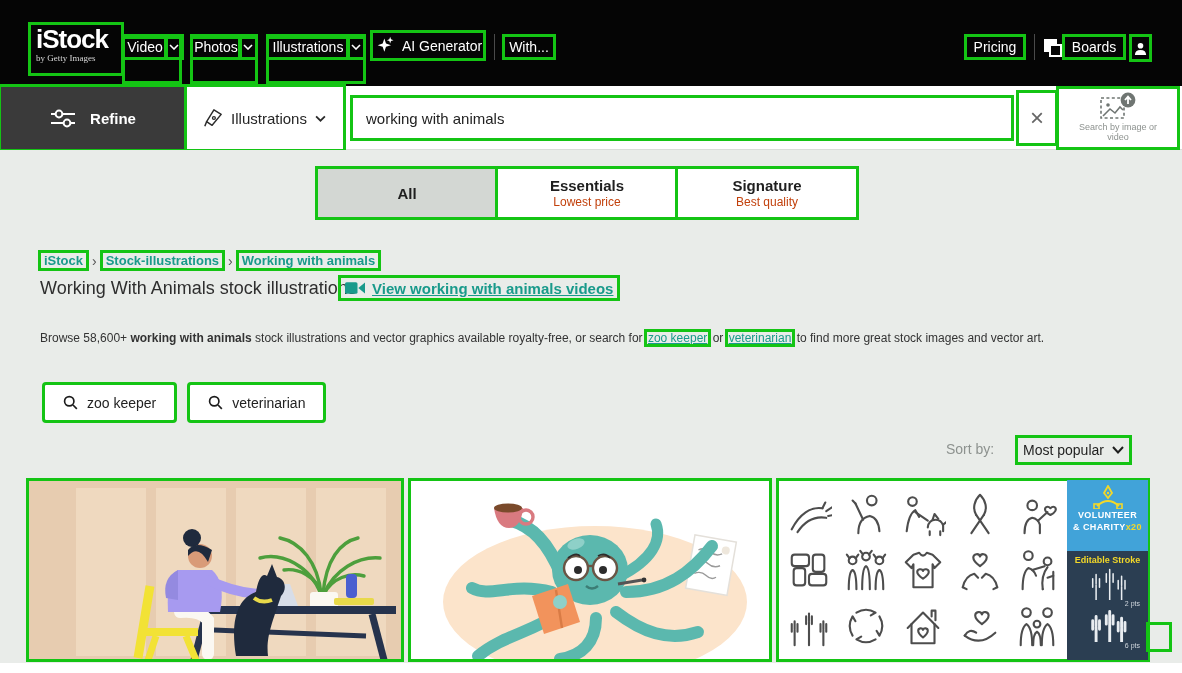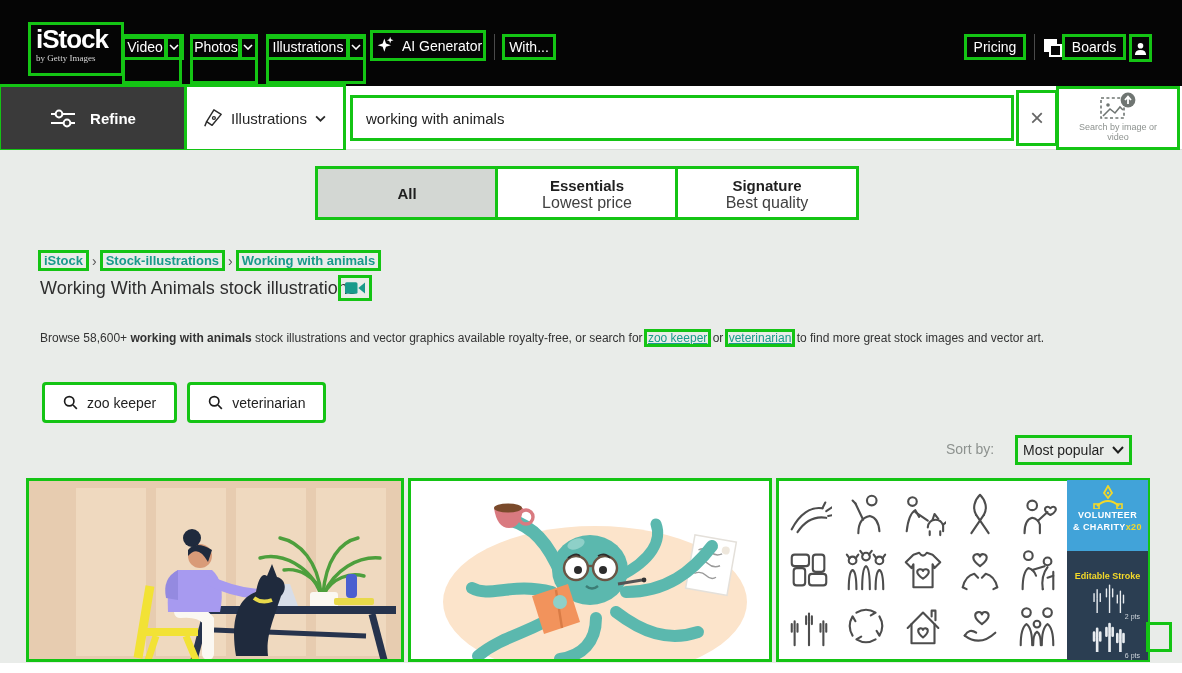--- a/index.html
+++ b/index.html
@@ -34,21 +34,21 @@
 
   
   .content-bg { position:absolute; left:0; top:150px; width:1182px; height:513px; background:#e9ece9; }
 
   .tabs { position:absolute; left:317px; top:168px; display:flex; }
   .tab { width:180px; height:50px; display:flex; flex-direction:column; align-items:center; justify-content:center; cursor:pointer; }
   .tab-all { background:#d3d7d3; }
   .tab-w { background:#ffffff; }
   .tab-title { font-size:15px; font-weight:bold; color:#1f1f1f; line-height:18px; }
   .tab-title-plain { font-size:15px; color:#1f1f1f;font-weight:bold; }
-  .tab-sub { font-size:16px; color:#404040; line-height:15px; }
+  .tab-sub { font-size:12px; color:#c2410c; line-height:15px; }
 
   .crumbs { position:absolute; left:40px; top:252px; display:flex; align-items:center; font-size:13px; }
   .crumb { color:#199a8b; font-weight:bold; padding:1px 4px; cursor:pointer; }
   .crumb-sep { color:#555; padding:0 5px; font-size:14px; }
 
   .page-title { position:absolute; left:40px; top:278px; font-size:18px; color:#2e2e2e; }
   .videos-link { position:absolute; left:340px; top:277px; height:22px; display:flex; align-items:center; gap:7px; padding:0 5px; cursor:pointer; }
   .videos-link span { color:#199a8b; font-size:15px; font-weight:bold; text-decoration:underline; }
 
   .desc { position:absolute; left:40px; top:331px; width:1120px; font-size:12px; color:#333; }
@@ -63,21 +63,21 @@
 
   
   .card { position:absolute; top:480px; height:180px; overflow:hidden; background:#fff; cursor:pointer; }
   .card1 { left:28px; width:374px; }
   .card2 { left:410px; width:360px; }
   .card3 { left:778px; width:370px; }
 
   .icon-grid { position:absolute; left:0; top:0; width:289px; height:180px; display:grid; grid-template-columns:repeat(5,1fr); grid-template-rows:repeat(3,1fr); align-items:center; justify-items:center; padding:6px 2px; }
   .banner { position:absolute; right:0; top:0; width:81px; height:180px; }
   .banner-blue { position:absolute; top:0; left:0; width:81px; height:71px; background:#41a3d9; display:flex; flex-direction:column; align-items:center; padding-top:5px; }
-  .banner-navy { position:absolute; top:71px; left:0; width:81px; height:109px; background:#2b3e52; display:flex; flex-direction:column; align-items:center; padding-top:19px; }
+  .banner-navy { position:absolute; top:71px; left:0; width:81px; height:109px; background:#2b3e52; display:flex; flex-direction:column; align-items:center; padding-top:3px; }
   .bn-line { font-size:9px; font-weight:bold; color:#fff; letter-spacing:.4px; line-height:12px; }
   .bn-badge { color:#f3d829; }
   .bn-stroke { font-size:9px; font-weight:bold; color:#f3d829; line-height:12px; }
   .bn-pts { font-size:7px; color:#cfd6dd; align-self:flex-end; margin-right:8px; line-height:8px; }
 </style>
 </head>
 <body>
 
 <div class="page">
 
@@ -201,20 +201,21 @@
     <span class="crumb-sep">›</span>
     <span class="crumb hl">Working with animals</span>
   </div>
 
   <h1 class="page-title" style="font-weight:normal;">Working With Animals stock illustrations</h1>
   <div class="videos-link hl">
     <svg width="20" height="14" viewBox="0 0 24 16">
       <rect x="0" y="1" width="15" height="14" rx="2" fill="#199a8b"></rect>
       <polygon points="16,8 24,1.5 24,14.5" fill="#199a8b"></polygon>
     </svg>
+    <span>View working with animals videos</span>
   </div>
 
   <p class="desc">
     <span>Browse 58,600+ </span><b>working with animals</b><span> stock illustrations and vector graphics available royalty-free, or search for </span><span class="tlink hl">zoo keeper</span><span> or </span><span class="tlink hl">veterinarian</span><span> to find more great stock images and vector art.</span>
   </p>
 
   <div class="chips">
     <div class="chip hl">
       <svg width="15" height="15" viewBox="0 0 18 18">
           <circle cx="7.5" cy="7.5" r="5.6" fill="none" stroke="#1c1c1c" stroke-width="2"></circle>

